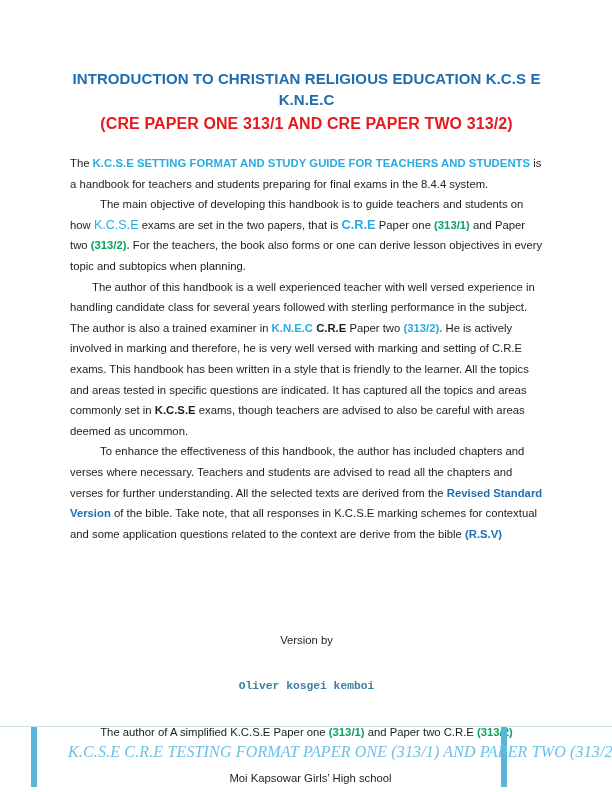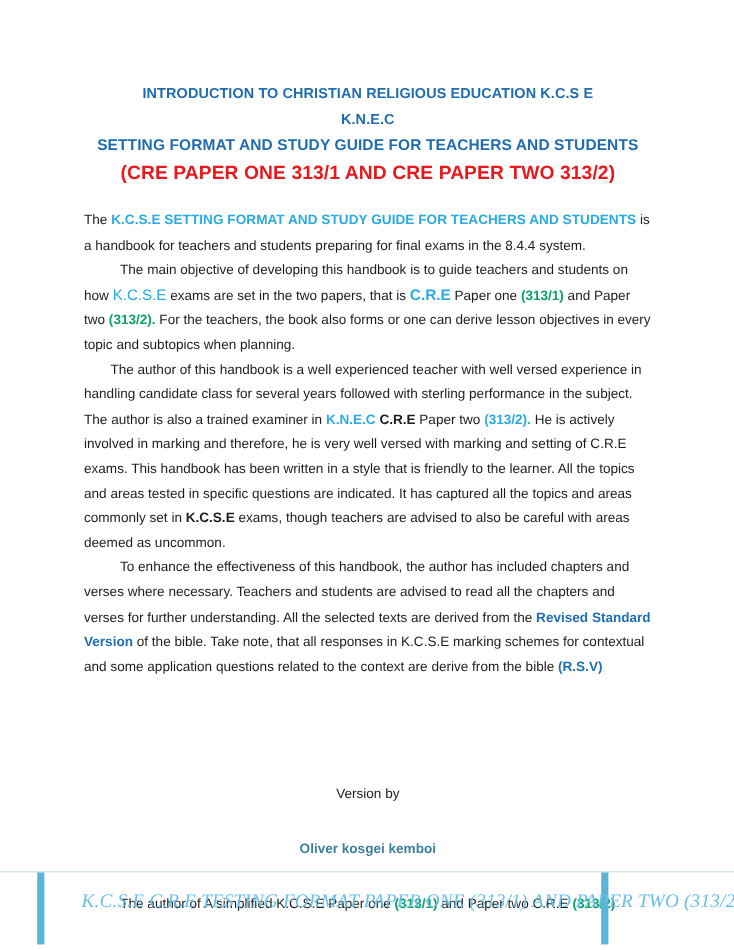--- a/index.html
+++ b/index.html
@@ -25,21 +25,21 @@
     position: absolute;
     left: 70px;
     top: 68px;
     width: 473px;
   }
 
   
   .title-line {
     text-align: center;
     font-weight: bold;
-    font-size: 12px;
+    font-size: 15px;
     letter-spacing: 0.1px;
     line-height: 21px;
     color: #1f6cb0;
   }
   .title-line.t3 { font-size: 12.9px; }
   .title-line.red {
     color: #e8191c;
     font-size: 16px;
     padding-top: 3px;
   }
@@ -69,20 +69,21 @@
     text-align: center;
     font-size: 11.3px;
     line-height: 20px;
     color: #1d1d1d;
     margin: 0;
   }
   .sig-line.author {
     color: #3b7f9e;
     font-weight: bold;
     margin-top: 26px;
+    font-family: Liberation Mono, monospace;
   }
   .sig-line.simplified {
     margin-top: 26px;
     text-align: center;
     padding-left: 0px;
   }
   .sig-line.school {
     margin-top: 26px;
     padding-left: 8px;
   }
@@ -121,21 +122,20 @@
 </head>
 <body>
 
 <div class="page">
 
   <div class="content">
 
     <div>
       <div class="title-line t1">INTRODUCTION TO CHRISTIAN RELIGIOUS EDUCATION K.C.S E</div>
       <div class="title-line t2">K.N.E.C</div>
-      <div class="title-line t3">SETTING FORMAT AND STUDY GUIDE FOR TEACHERS AND STUDENTS</div>
       <div class="title-line red">(CRE PAPER ONE 313/1 AND CRE PAPER TWO 313/2)</div>
     </div>
 
     <div class="body-block">
 
       <p class="para"><span>The </span><span class="cy-head">K.C.S.E SETTING FORMAT AND STUDY GUIDE FOR TEACHERS AND STUDENTS</span><span> is a handbook for teachers and students preparing for final exams in the 8.4.4 system.</span></p>
 
       <p class="para indent"><span>The main objective of developing this handbook is to guide teachers and students on how </span><span class="cy-lg">K.C.S.E</span><span> exams are set in the two papers, that is </span><span class="cy-lg-b">C.R.E</span><span> Paper one </span><span class="gr">(313/1)</span><span> and Paper two </span><span class="gr">(313/2).</span><span> For the teachers, the book also forms or one can derive lesson objectives in every topic and subtopics when planning.</span></p>
 
       <p class="para indent-sm"><span>The author of this handbook is a well experienced teacher with well versed experience in handling candidate class for several years followed with sterling performance in the subject. The author is also a trained examiner in </span><span class="cy-b">K.N.E.C</span><span> </span><span class="bk-b">C.R.E</span><span> Paper two </span><span class="cy-b">(313/2).</span><span> He is actively involved in marking and therefore, he is very well versed with marking and setting of C.R.E exams. This handbook has been written in a style that is friendly to the learner. All the topics and areas tested in specific questions are indicated. It has captured all the topics and areas commonly set in </span><span class="bk-b">K.C.S.E</span><span> exams, though teachers are advised to also be careful with areas deemed as uncommon.</span></p>

